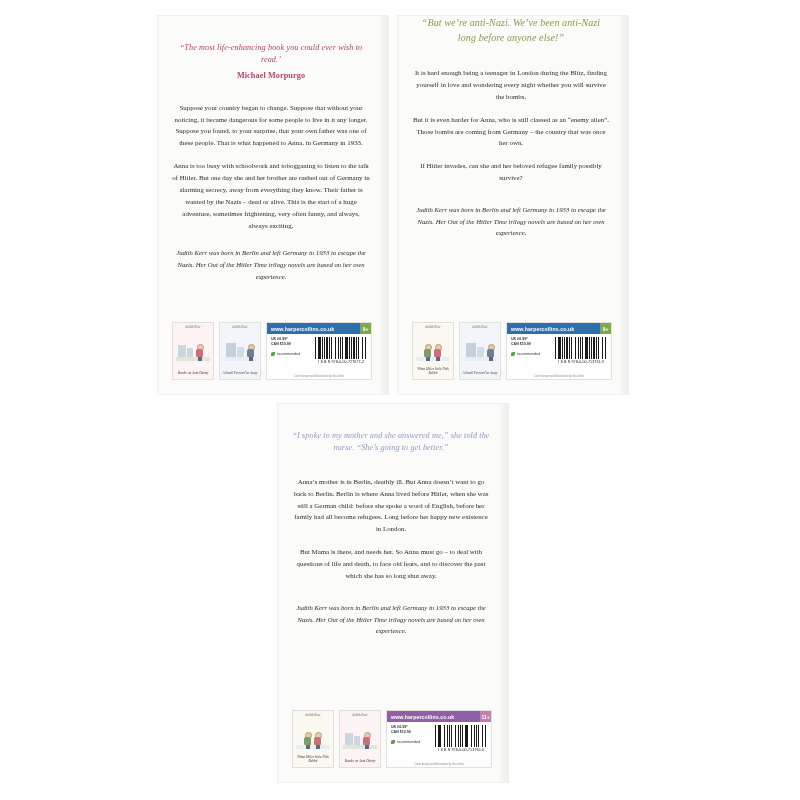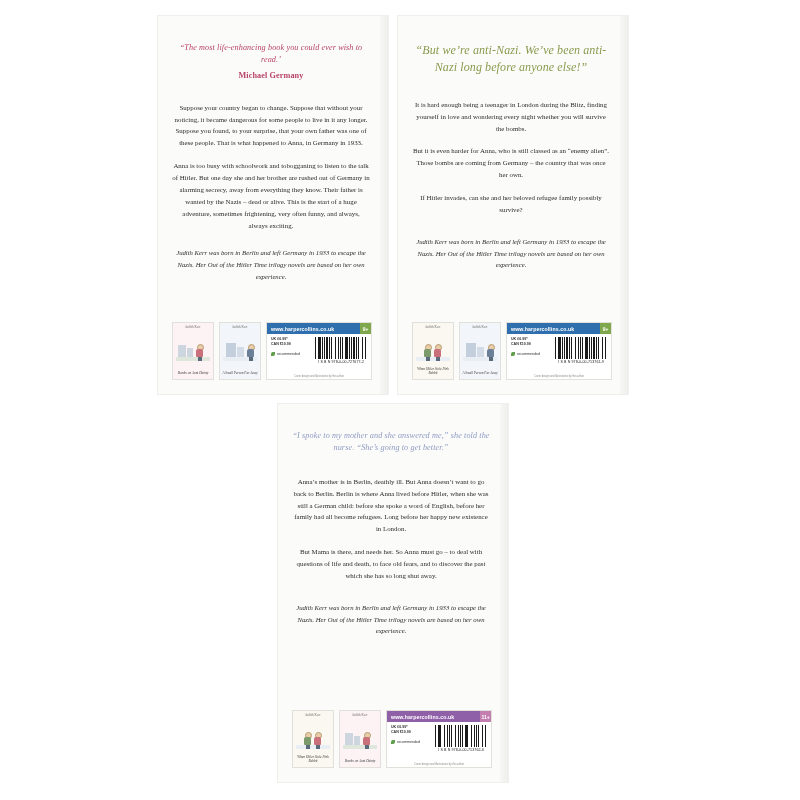--- a/index.html
+++ b/index.html
@@ -60,23 +60,22 @@
     font-size: 8.2px;
   }
   .c1 .quote .attrib {
     display: block;
     font-style: normal;
     font-weight: bold;
     margin-top: 4px;
     font-size: 8.2px;
   }
   .c2 .quote {
-    margin-top: 26px;
     color: #8a9a4e;
-    font-size: 12px;
+    font-size: 10px;
   }
   .c3 .quote {
     margin-top: 26px;
     color: #8f9bc4;
     font-size: 8.2px;
   }
 
   
   .blurb {
     margin-top: 16px;
@@ -297,21 +296,21 @@
 </head>
 <body>
 
 <div class="stage">
 
   <div class="cover c1">
     <div class="cover-inner">
 
       <div class="quote">
         <span>“The most life-enhancing book you could ever wish to read.’</span>
-        <span class="attrib">Michael Germany</span>
+        <span class="attrib">Michael Morpurgo</span>
       </div>
 
       <div class="blurb">
         <p>Suppose your country began to change. Suppose that without your noticing, it became dangerous for some people to live in it any longer. Suppose you found, to your surprise, that your own father was one of these people. That is what happened to Anna, in Germany in 1933.</p>
         <p>Anna is too busy with schoolwork and tobogganing to listen to the talk of Hitler. But one day she and her brother are rushed out of Germany in alarming secrecy, away from everything they know. Their father is wanted by the Nazis – dead or alive. This is the start of a huge adventure, sometimes frightening, very often funny, and always, always exciting.</p>
       </div>
 
       <div class="bio">
         <p>Judith Kerr was born in Berlin and left Germany in 1933 to escape the Nazis. Her Out of the Hitler Time trilogy novels are based on her own experience.</p>
       </div>

